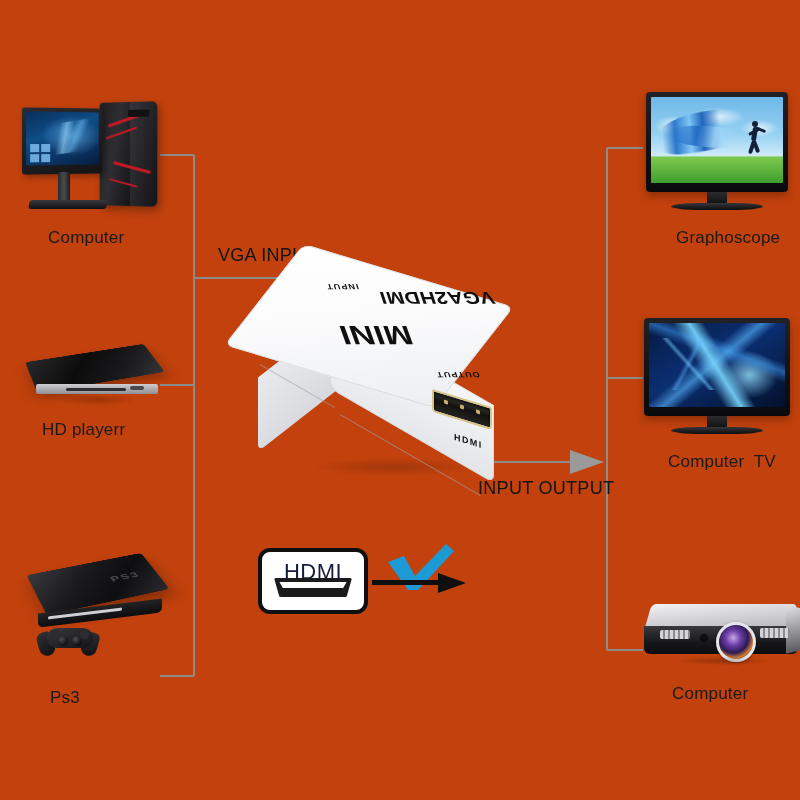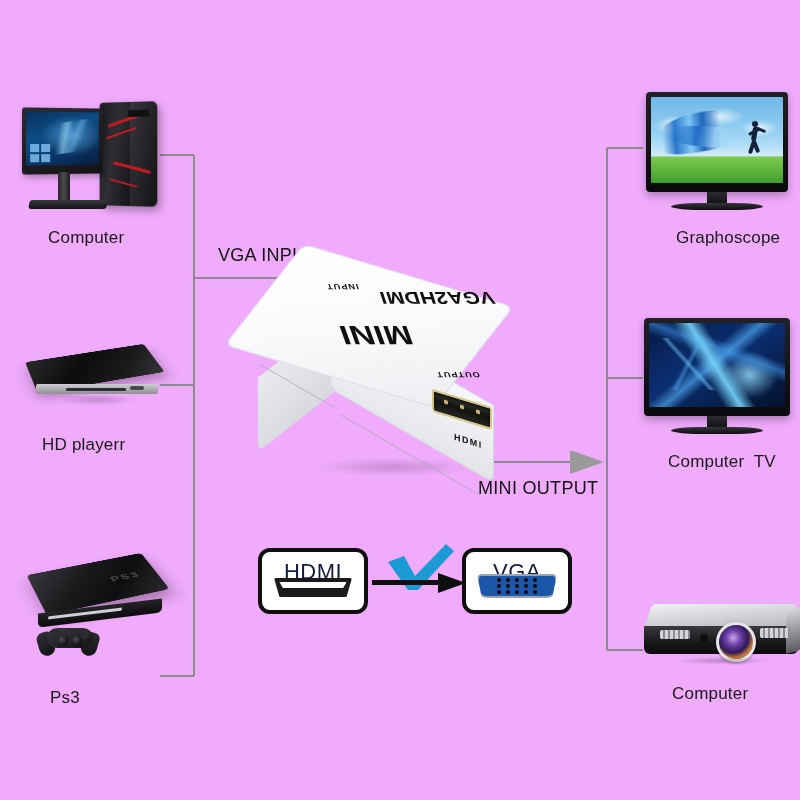--- a/index.html
+++ b/index.html
@@ -7,21 +7,21 @@
     padding: 0;
     background: #ffffff;
   }
   body {
     font-family: "Liberation Sans", sans-serif;
   }
   #stage {
     position: relative;
     width: 800px;
     height: 800px;
-    background: #f0abfc;
+    background: #c2410c;
     overflow: hidden;
   }
   .abs { position: absolute; }
   .label {
     position: absolute;
     color: #1a1a1a;
     font-size: 17px;
     font-family: "Liberation Sans", sans-serif;
     white-space: pre;
     letter-spacing: 0.2px;
@@ -413,21 +413,21 @@
 
   <div class="abs" style="left:26px; top:338px; width:140px; height:60px;">
     <div class="hdp" style="left:4px; top:0px; width:128px; height:58px;">
       <div class="hdp-top"></div>
     </div>
     <div class="hdp-front" style="left:10px; top:46px; width:122px; height:10px; position:absolute; border-radius:2px;"></div>
     <div style="position:absolute; left:40px; top:50px; width:60px; height:3px; background:#2e2e32; border-radius:2px;"></div>
     <div style="position:absolute; left:104px; top:48px; width:14px; height:4px; background:#4a4a4e; border-radius:2px;"></div>
     <div style="position:absolute; left:14px; top:58px; width:114px; height:18px; background: radial-gradient(ellipse 48% 50% at 50% 20%, rgba(0,0,0,.18), rgba(0,0,0,0) 70%);"></div>
   </div>
-  <div class="label" style="left:42px; top:420px;margin-top:15px;">HD playerr</div>
+  <div class="label" style="left:42px; top:420px;">HD playerr</div>
 
   <div class="abs" style="left:24px; top:546px; width:150px; height:118px;">
     <div class="ps3" style="left:10px; top:0px; width:126px; height:72px;">
       <div class="ps3-top">
         <div class="ps3-logo">PS3</div>
       </div>
     </div>
     <div style="position:absolute; left:14px; top:60px; width:124px; height:14px; background:linear-gradient(180deg,#242427,#0c0c0e); border-radius:0 0 5px 5px; transform: skewY(-7deg);"></div>
     <div style="position:absolute; left:24px; top:66px; width:74px; height:3px; background:#cfcfd4; border-radius:2px; transform: skewY(-7deg);"></div>
 
@@ -482,21 +482,21 @@
     <div class="proj-side"></div>
     <div class="proj-vent" style="left:16px; top:26px; width:30px; height:9px;"></div>
     <div class="proj-vent" style="left:116px; top:24px; width:30px; height:10px;"></div>
     <div style="position:absolute; left:56px; top:30px; width:8px; height:8px; background:#0d0d0f; border-radius:50%;"></div>
     <div class="proj-lens"></div>
     <div class="proj-shadow"></div>
   </div>
   <div class="label" style="left:672px; top:684px;">Computer</div>
 
   <div class="flow-label" style="left:218px; top:245px;">VGA INPUT</div>
-  <div class="flow-label" style="left:478px; top:478px;">MINI OUTPUT</div>
+  <div class="flow-label" style="left:478px; top:478px;">INPUT OUTPUT</div>
 
   <div class="conv" style="left:252px; top:258px; width:300px; height:230px;">
     <div class="conv-shadow" style="left:26px; top:196px;"></div>
 
     <div class="conv-left" style="left:6px; top:86px;"></div>
 
     <div class="conv-front" style="left:78px; top:100px;"></div>
 
     <div class="conv-top" style="left:12px; top:4px;"></div>
 
@@ -523,40 +523,14 @@
 
   <svg class="check-mark" style="left:382px; top:540px; width:76px; height:52px;" viewBox="0 0 76 52">
     <polygon points="6,22 22,16 33,36 64,4 72,11 36,50 26,50" fill="#1c9ad6"></polygon>
   </svg>
 
   <svg class="blk-arrow" style="left:372px; top:570px; width:96px; height:28px;" viewBox="0 0 96 28">
     <rect x="0" y="10" width="70" height="5" fill="#0f0f0f"></rect>
     <polygon points="66,3 94,13 66,23" fill="#0f0f0f"></polygon>
   </svg>
 
-  <div class="port-card" style="left:462px; top:548px; width:110px; height:66px;">
-    <div class="port-card-title">VGA</div>
-    <div class="vga-conn">
-      <div class="vga-row">
-          <i></i>
-          <i></i>
-          <i></i>
-          <i></i>
-          <i></i>
-        </div>
-      <div class="vga-row">
-          <i></i>
-          <i></i>
-          <i></i>
-          <i></i>
-          <i></i>
-        </div>
-      <div class="vga-row">
-          <i></i>
-          <i></i>
-          <i></i>
-          <i></i>
-          <i></i>
-        </div>
-    </div>
-  </div>
 
 </div>
 
 </body></html>

